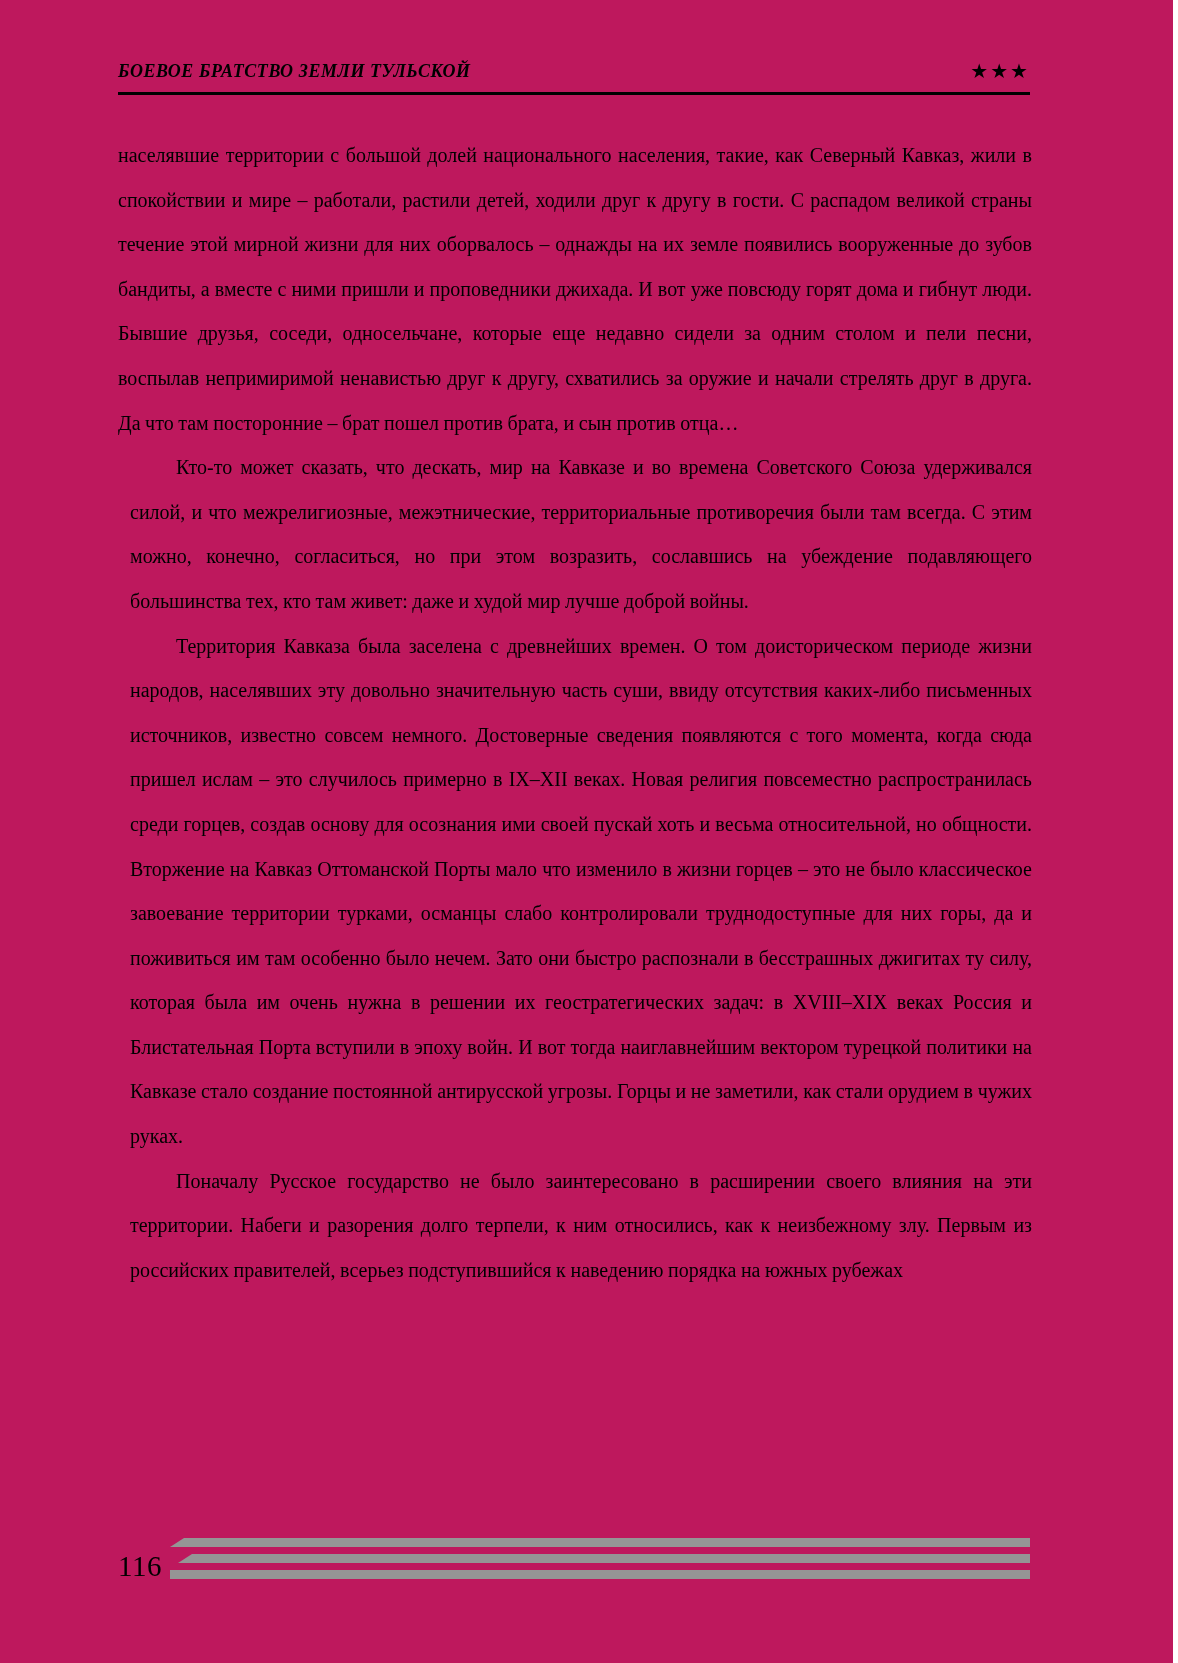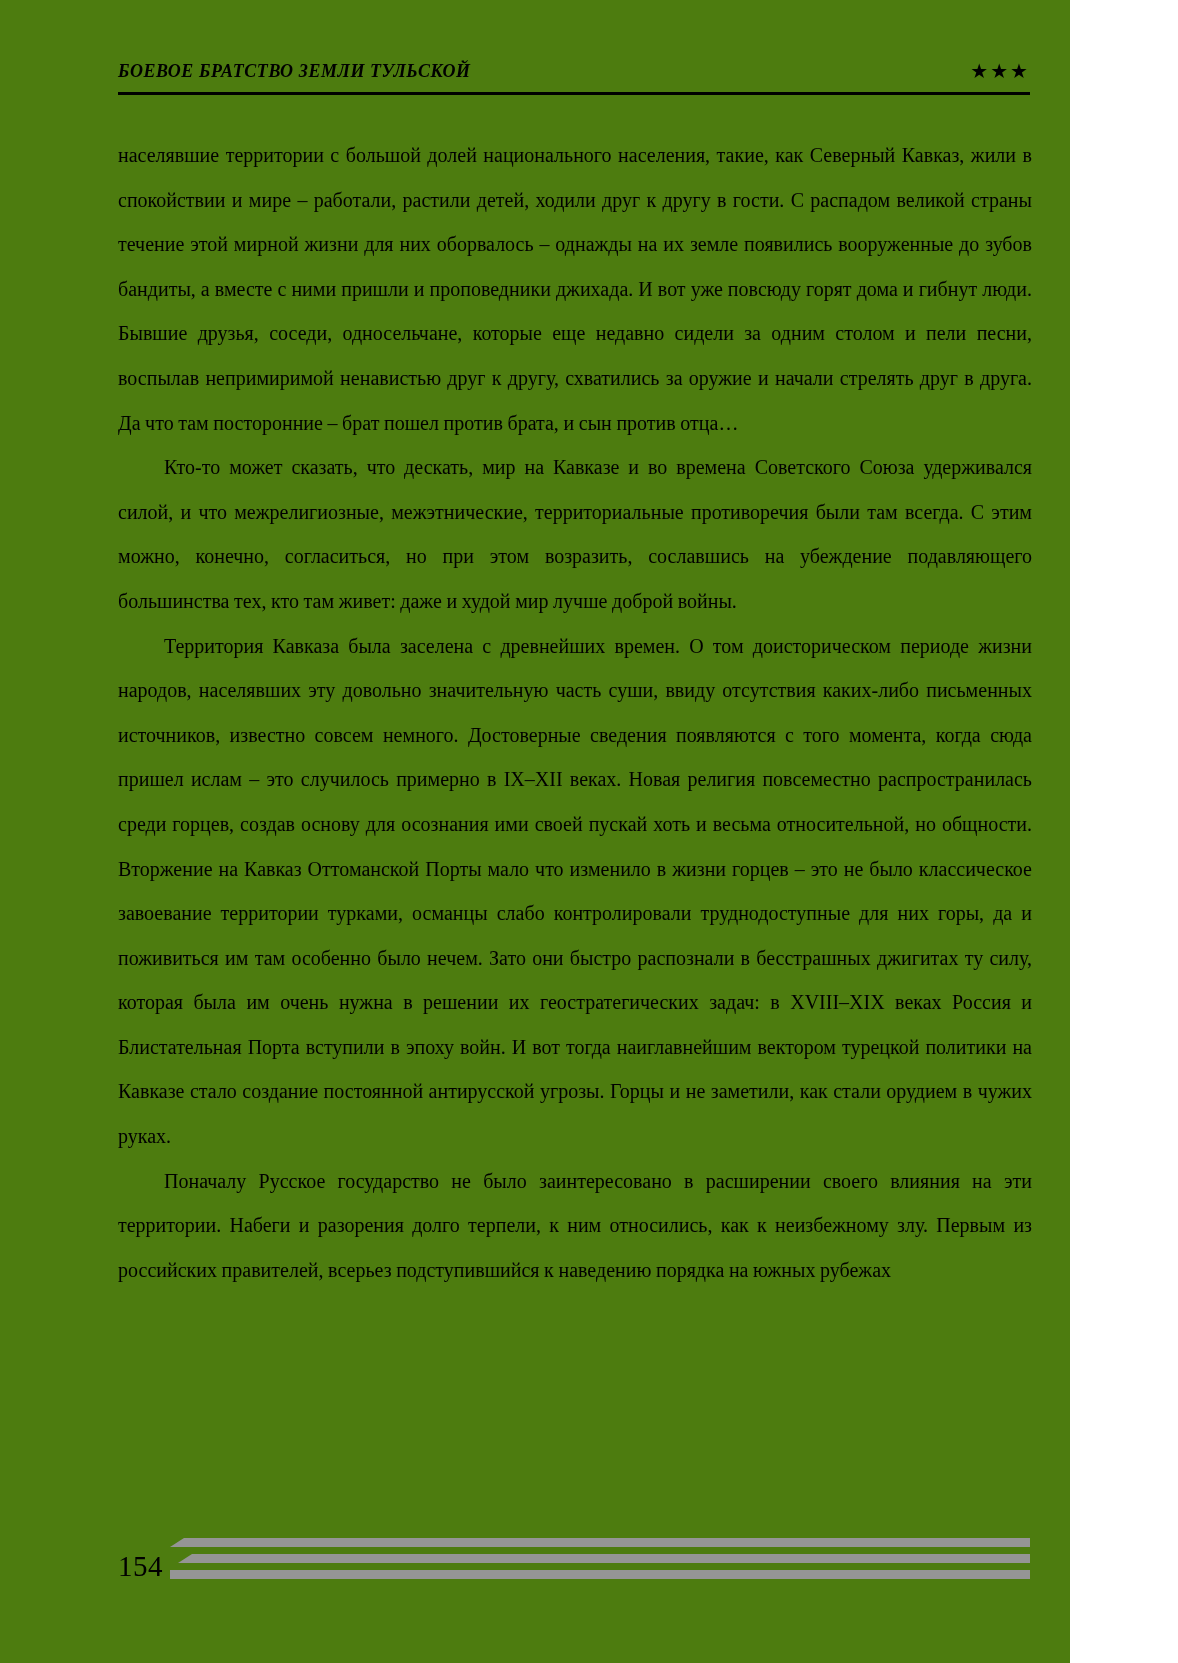--- a/index.html
+++ b/index.html
@@ -13,23 +13,23 @@
     position: relative;
     font-family: "Liberation Serif", "DejaVu Serif", serif;
     color: #000000;
     overflow: hidden;
   }
 
   .page {
     position: absolute;
     left: 0;
     top: 0;
-    width: 1070px;
+    width: 1173px;
     height: 1663px;
-    background: #4d7c0f;
+    background: #be185d;
   }
 
   
   .running-head {
     position: absolute;
     left: 118px;
     top: 54px;
     width: 912px;
     height: 34px;
     display: flex;
@@ -76,20 +76,21 @@
     text-align: justify;
     text-align-last: left;
     text-justify: inter-word;
     hyphens: manual;
     font-stretch: condensed;
     transform-origin: left top;
     word-spacing: -0.4px;
   }
   .textblock p.indent {
     text-indent: 46px;
+    margin-left: 12px;
   }
 
   
   .folio {
     position: absolute;
     left: 118px;
     top: 1552px;
     font-size: 29px;
     line-height: 1;
     letter-spacing: 0.5px;
@@ -113,21 +114,21 @@
   </div>
   <div class="head-rule"></div>
 
   <div class="textblock">
     <p>населявшие территории с большой долей национального населения, такие, как Северный Кавказ, жили в спокойствии и мире – работали, растили детей, ходили друг к другу в гости. С распадом великой страны течение этой мирной жизни для них оборвалось – однажды на их земле появились вооруженные до зубов бандиты, а вместе с ними пришли и проповедники джихада. И вот уже повсюду горят дома и гибнут люди. Бывшие друзья, соседи, односельчане, которые еще недавно сидели за одним столом и пели песни, воспылав непримиримой ненавистью друг к другу, схватились за оружие и начали стрелять друг в друга. Да что там посторонние – брат пошел против брата, и сын против отца…</p>
     <p class="indent">Кто-то может сказать, что дескать, мир на Кавказе и во времена Советского Союза удерживался силой, и что межрелигиозные, межэтнические, территориальные противоречия были там всегда. С этим можно, конечно, согласиться, но при этом возразить, сославшись на убеждение подавляющего большинства тех, кто там живет: даже и худой мир лучше доброй войны.</p>
     <p class="indent">Территория Кавказа была заселена с древнейших времен. О том доисторическом периоде жизни народов, населявших эту довольно значительную часть суши, ввиду отсутствия каких-либо письменных источников, известно совсем немного. Достоверные сведения появляются с того момента, когда сюда пришел ислам – это случилось примерно в IX–XII веках. Новая религия повсеместно распространилась среди горцев, создав основу для осознания ими своей пускай хоть и весьма относительной, но общности. Вторжение на Кавказ Оттоманской Порты мало что изменило в жизни горцев – это не было классическое завоевание территории турками, османцы слабо контролировали труднодоступные для них горы, да и поживиться им там особенно было нечем. Зато они быстро распознали в бесстрашных джигитах ту силу, которая была им очень нужна в решении их геостратегических задач: в XVIII–XIX веках Россия и Блистательная Порта вступили в эпоху войн. И вот тогда наиглавнейшим вектором турецкой политики на Кавказе стало создание постоянной антирусской угрозы. Горцы и не заметили, как стали орудием в чужих руках.</p>
     <p class="indent">Поначалу Русское государство не было заинтересовано в расширении своего влияния на эти территории. Набеги и разорения долго терпели, к ним относились, как к неизбежному злу. Первым из российских правителей, всерьез подступившийся к наведению порядка на южных рубежах</p>
   </div>
 
-  <div class="folio">154</div>
+  <div class="folio">116</div>
 
   <div class="footer-rule">
     <svg width="860" height="48" viewBox="0 0 860 48">
       <polygon points="14,0 860,0 860,9 0,9" fill="#959595"></polygon>
       <polygon points="22,16 860,16 860,25 8,25" fill="#959595"></polygon>
       <polygon points="0,32 860,32 860,41 -14,41" fill="#959595"></polygon>
     </svg>
   </div>
 
 </div>

